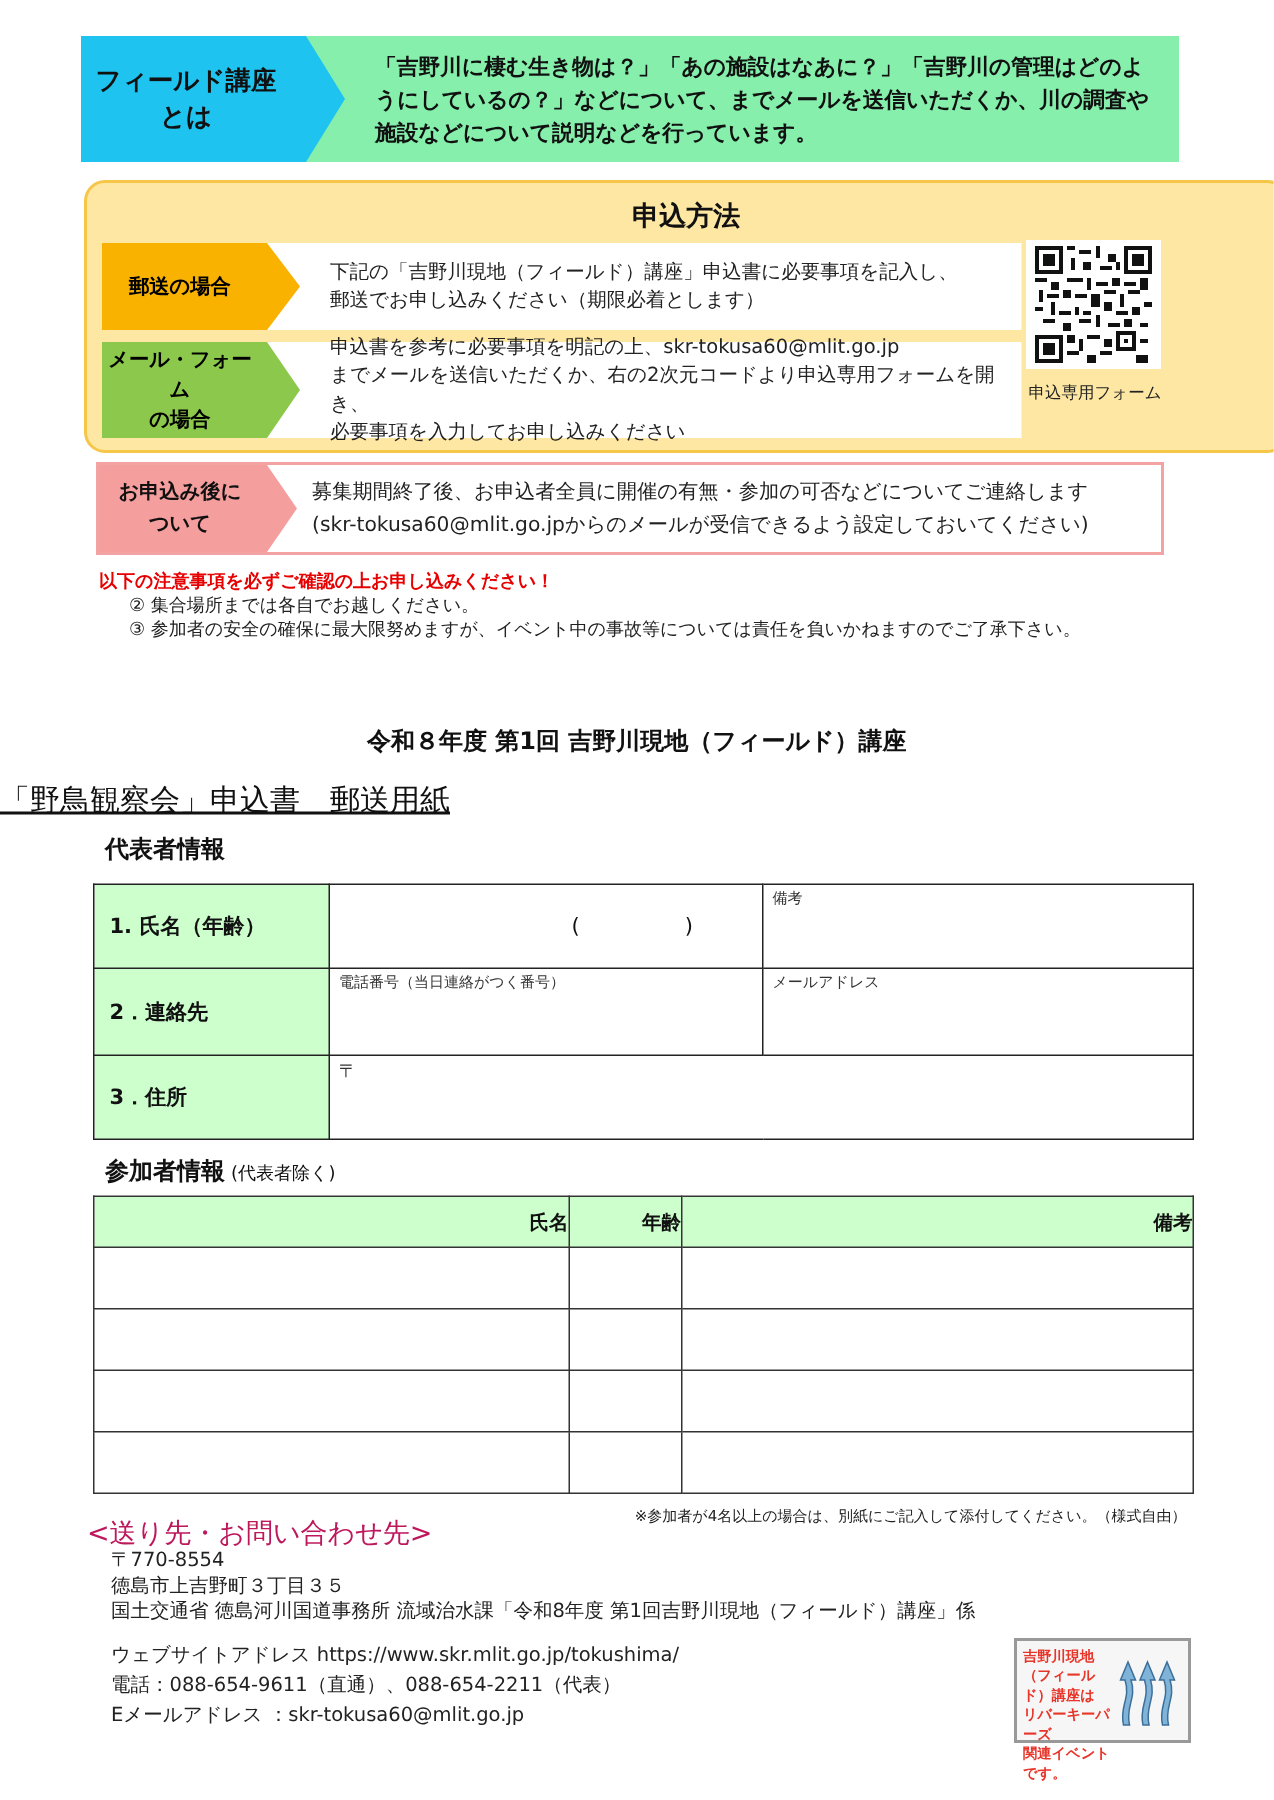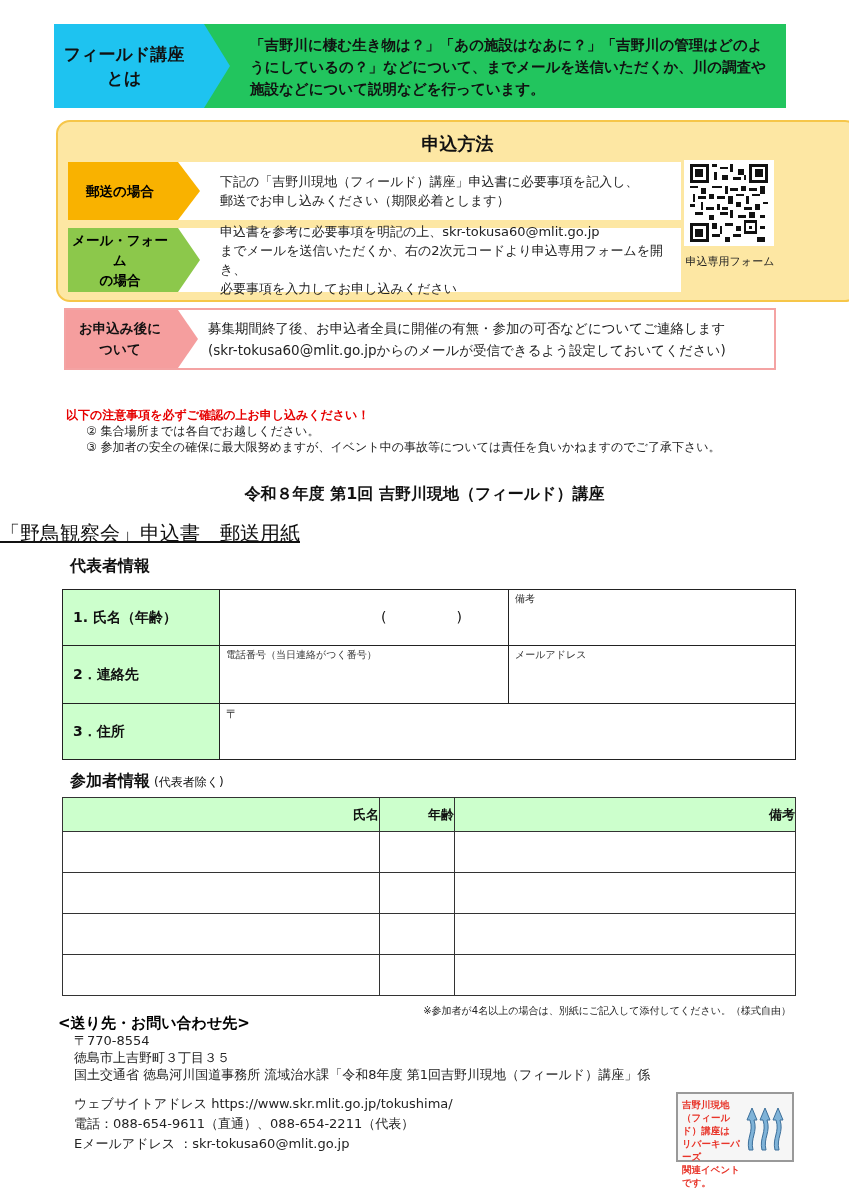--- a/index.html
+++ b/index.html
@@ -1,19 +1,19 @@
 <!DOCTYPE html>
 <html><head>
 <meta charset="utf-8">
 <style>
   * { box-sizing: border-box; margin: 0; padding: 0; }
   body { width: 849px; height: 1200px; background: #ffffff; font-family: "DejaVu Sans", "Liberation Sans", sans-serif; color: #111; position: relative; overflow: hidden; }
 
   
-  .intro { position: absolute; left: 54px; top: 24px; width: 732px; height: 84px; background: #22c55e; display: flex; }
+  .intro { position: absolute; left: 54px; top: 24px; width: 732px; height: 84px; background: #86efac; display: flex; }
   .intro-tag { position: relative; width: 150px; height: 84px; background: #1ec3f0; color: #111; font-weight: bold; font-size: 17px; line-height: 24px; display: flex; align-items: center; justify-content: center; text-align: center; }
   .intro-tag::after { content: ""; position: absolute; right: -26px; top: 0; border-top: 42px solid transparent; border-bottom: 42px solid transparent; border-left: 26px solid #1ec3f0; }
   .intro-tag span { display: block; white-space: pre-line; padding-right: 10px; }
   .intro-text { flex: 1; padding: 10px 10px 0 46px; font-weight: bold; font-size: 14.5px; line-height: 22px; color: #111; }
 
   
   .apply { position: absolute; left: 56px; top: 120px; width: 803px; height: 182px; background: #fde7a3; border: 2px solid #f6c649; border-radius: 14px; }
   .apply-title { position: absolute; left: 0; right: 0; top: 10px; text-align: center; font-weight: bold; font-size: 18px; color: #111; }
   .method { position: absolute; left: 10px; width: 613px; background: #ffffff; display: flex; }
   .method.post { top: 40px; height: 58px; }
@@ -35,21 +35,21 @@
 
   
   .after { position: absolute; left: 64px; top: 308px; width: 712px; height: 62px; background: #ffffff; border: 2px solid #f4a3a3; display: flex; }
   .after-tag { position: relative; width: 112px; height: 100%; background: #f59e9e; display: flex; align-items: center; justify-content: center; text-align: center; font-weight: bold; font-size: 13.5px; line-height: 21px; color: #111; }
   .after-tag::after { content: ""; position: absolute; right: -20px; top: 0; border-top: 29px solid transparent; border-bottom: 29px solid transparent; border-left: 20px solid #f59e9e; }
   .after-tag span { white-space: pre-line; padding-right: 4px; }
   .after-text { flex: 1; padding: 0 6px 0 30px; font-size: 13.5px; line-height: 22px; display: flex; align-items: center; color: #222; }
   .after-text span { white-space: pre-line; }
 
   
-  .notes { position: absolute; left: 66px; top: 407px; width: 720px; }
+  .notes { position: absolute; left: 66px; top: 379px; width: 720px; }
   .notes-head { color: #e60000; font-weight: bold; font-size: 12px; line-height: 16px; }
   .notes-item { font-size: 12px; line-height: 16px; padding-left: 20px; color: #222; }
 
   
   .form-title { position: absolute; left: 0; right: 0; top: 484px; text-align: center; font-weight: bold; font-size: 16px; color: #111; }
   .form-subtitle { position: absolute; left: 0; right: 0; top: 520px; text-align: left; font-size: 20px; color: #111; text-decoration: underline; }
 
   .section-head { position: absolute; left: 70px; font-weight: bold; font-size: 16px; color: #111; }
   .section-head .sub { font-weight: normal; font-size: 12px; margin-left: 4px; }
 
@@ -62,21 +62,21 @@
 
   
   .parts { position: absolute; left: 62px; top: 797px; width: 734px; border-collapse: collapse; text-align: right; }
   .parts th { background: #ccffcc; font-size: 13px; font-weight: bold; height: 34px; border: 1.5px solid #333; }
   .parts td { height: 41px; border: 1.5px solid #333; }
 
   .footnote { position: absolute; right: 58px; top: 1004px; font-size: 10px; color: #222; }
 
   
   .contact { position: absolute; left: 58px; top: 1014px; }
-  .contact-head { font-weight: bold; font-size: 15px; color: #000000; line-height: 18px; }
+  .contact-head { font-weight: normal; font-size: 18px; color: #be185d; line-height: 18px; }
   .contact-line { font-size: 13px; line-height: 17px; padding-left: 16px; color: #222; }
   .contact2 { position: absolute; left: 74px; top: 1094px; }
   .contact2 .contact-line { padding-left: 0; line-height: 20px; }
 
   .badge { position: absolute; left: 676px; top: 1092px; width: 118px; height: 70px; border: 2px solid #999; background: #f6f6f6; padding: 4px; display: flex; }
   .badge-text { color: #e8352a; font-weight: bold; font-size: 9.5px; line-height: 13px; white-space: pre-line; width: 62px; }
   .badge-art { flex: 1; display: flex; align-items: center; justify-content: center; }
 </style>
 </head>
 <body>

